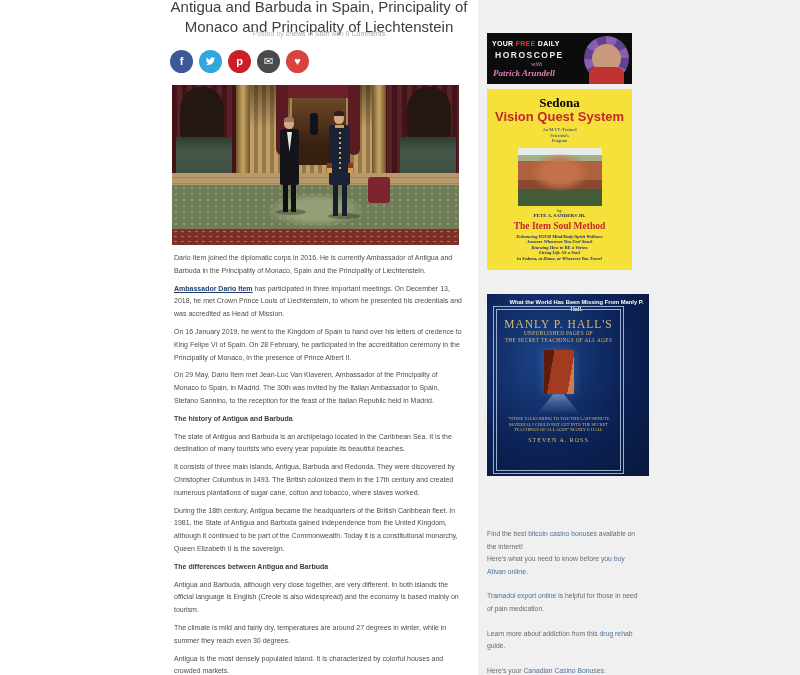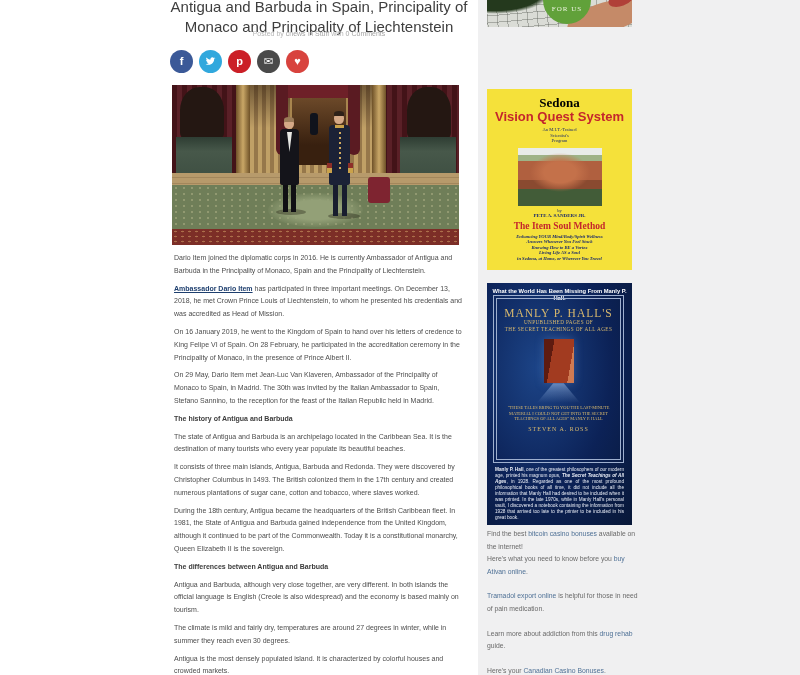--- a/index.html
+++ b/index.html
@@ -99,22 +99,22 @@
   .sed-sub div{font-size:4.6px;line-height:5.6px;color:#1a2a6b;font-family:"Liberation Serif","DejaVu Serif",serif;}
   .sed-photo{margin:4px auto 0;width:84px;height:58px;
     background:radial-gradient(40px 26px at 50% 42%,#c4714a 0 40%,rgba(196,113,74,0) 75%),
     linear-gradient(180deg,#e8ece9 0 12%,#9eb387 12% 22%,#b0603f 22% 55%,#8a4a30 55% 70%,#425c38 70% 100%);}
   .sed-by{margin-top:2px;font-size:4.6px;color:#1a2a6b;font-family:"Liberation Serif","DejaVu Serif",serif;}
   .sed-author{font-size:5px;font-weight:700;color:#1a2a6b;font-family:"Liberation Serif","DejaVu Serif",serif;}
   .sed-method{margin-top:3px;font-family:"Liberation Serif","DejaVu Serif",serif;font-weight:700;font-size:9.5px;color:#c4262c;}
   .sed-lines{margin-top:3px;}
   .sed-lines div{font-size:4.6px;line-height:5.5px;font-style:italic;font-weight:700;color:#1a2a6b;
     font-family:"Liberation Serif","DejaVu Serif",serif;}
-  .ad-manly{top:283px;height:242px;
-    background:radial-gradient(ellipse at 35% 35%,#1c4487 0%,#0c2257 55%,#081838 100%);}
+  .ad-manly{top:294px;height:182px;
+    background:radial-gradient(ellipse at 35% 35%,#1c4487 0%,#0c2257 55%,#081838 100%);padding-left:17px;}
   .man-header{margin:5px 5px 0;font-size:5.8px;line-height:7px;font-weight:700;color:#fff;text-align:center;}
   .man-frame{position:absolute;left:9px;top:15px;width:123px;height:160px;border:1px solid #9fb0cf;
     outline:1px solid #9fb0cf;outline-offset:2px;text-align:center;}
   .man-title{margin-top:8px;font-family:"Liberation Serif","DejaVu Serif",serif;font-size:11.5px;
     letter-spacing:1px;color:#d9b96e;}
   .man-sub{font-size:5.2px;line-height:6.6px;letter-spacing:.4px;color:#d9b96e;
     font-family:"Liberation Serif","DejaVu Serif",serif;}
   .man-book{margin:7px auto 0;width:30px;height:44px;
     background:linear-gradient(100deg,#5e1b10 0 28%,#a23b20 28% 82%,#cf7a52 82%);
     box-shadow:0 0 10px rgba(120,160,220,.35);}
@@ -214,29 +214,30 @@
         <div class="blk blk-p"><span class="sg">During the 18th century, Antigua became the headquarters of the British Caribbean fleet. In 1981, the State of Antigua and Barbuda gained independence from the United Kingdom, although it continued to be part of the Commonwealth. Today it is a constitutional monarchy, Queen Elizabeth II is the sovereign.</span></div>
         <div class="blk blk-h"><span class="sg">The differences between Antigua and Barbuda</span></div>
         <div class="blk blk-p"><span class="sg">Antigua and Barbuda, although very close together, are very different. In both islands the official language is English (Creole is also widespread) and the economy is based mainly on tourism.</span></div>
         <div class="blk blk-p"><span class="sg">The climate is mild and fairly dry, temperatures are around 27 degrees in winter, while in summer they reach even 30 degrees.</span></div>
         <div class="blk blk-p"><span class="sg">Antigua is the most densely populated island. It is characterized by colorful houses and crowded markets.</span></div>
       </div>
   </div>
 
   <div class="sidebar">
 
-    <a class="ad ad-writeforus">
-      <span class="kb"></span>
-      <span class="kbgreen"></span>
-      <span class="hand"></span>
-      <span class="hand2"></span>
-      <span class="wfu-circle" style="background: rgb(97, 161, 58);"></span>
-      <span class="wfu-label">FOR US</span>
+
+    <a class="ad ad-horoscope" style="background: rgb(12, 12, 12);">
+      <span class="h-l1"><span>YOUR </span><span class="h-free">FREE</span><span> DAILY</span></span>
+      <span class="h-l2">HOROSCOPE</span>
+      <span class="h-with">with</span>
+      <span class="h-name">Patrick Arundell</span>
+      <span class="h-wheel"></span>
+      <span class="h-face"></span>
+      <span class="h-shirt"></span>
     </a>
-
 
     <a class="ad ad-sedona" style="background: rgb(245, 225, 58);">
       <div class="sed-t1">Sedona</div>
       <div class="sed-t2">Vision Quest System</div>
       <div class="sed-sub">
           <div>An M.I.T.-Trained</div>
           <div>Scientist's</div>
           <div>Program</div>
         </div>
       <div class="sed-photo"></div>

